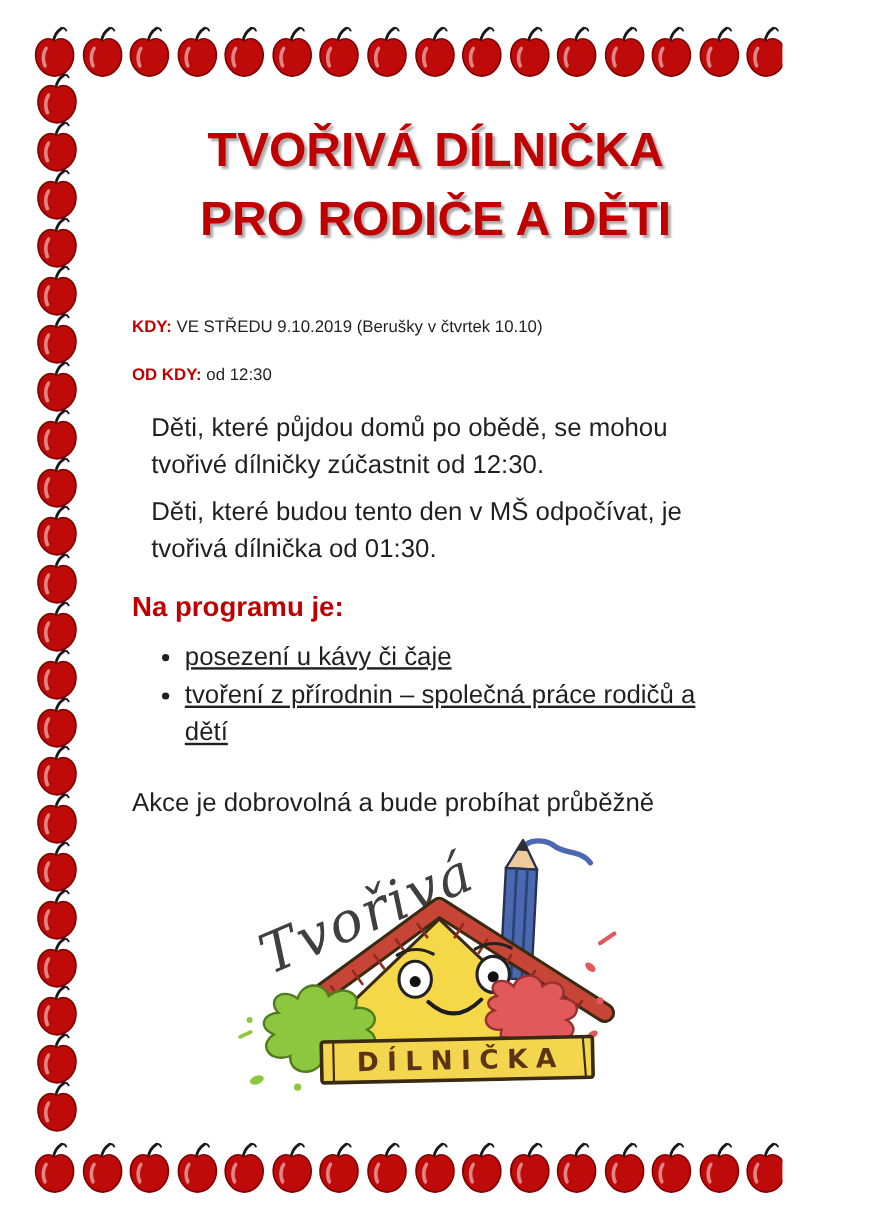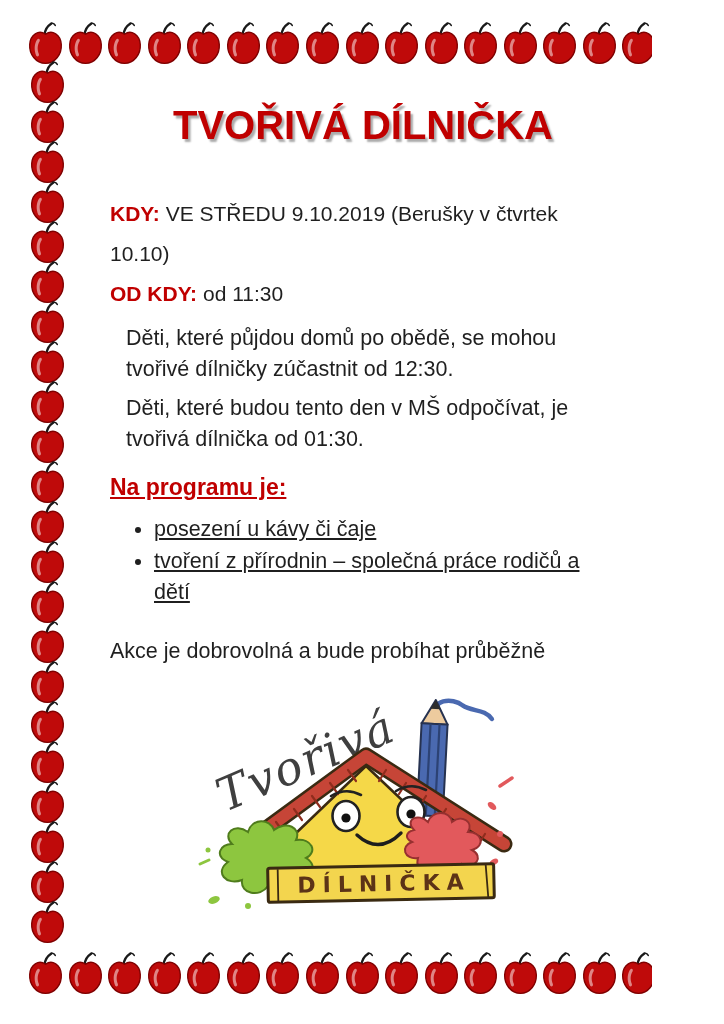--- a/index.html
+++ b/index.html
@@ -24,26 +24,26 @@
     position:absolute;left:110px;top:0;width:506px;
     color:#1f1f1f;
   }
   .title{
     margin:96px 0 0;text-align:center;
     font-size:40px;line-height:58px;font-weight:700;
     color:#c00000;
     text-shadow:2.5px 2.5px 2px #ababab;
   }
   .info-block{margin-top:40px;}
-  .info-line{margin:0;font-size:21px;line-height:40px;}
+  .info-line{margin:0;font-size:14px;line-height:40px;}
   .label{color:#c00000;font-weight:700;}
   .para{margin:9px 16px 0;font-size:21.5px;line-height:30.5px;}
   .program-heading{
     margin:18px 0 0;font-size:23px;line-height:30px;
-    font-weight:700;color:#c00000;text-decoration:underline;
+    font-weight:700;color:#c00000;
   }
   .program-list{margin:12px 0 0;padding:0 0 0 44px;text-decoration:underline;}
   .program-list li{font-size:21.5px;line-height:31.5px;}
   .note{margin:27px 0 0;font-size:21.5px;line-height:30px;}
   
   .illustration{position:absolute;left:198px;top:694px;}
   .cursive{
     font-family:"DejaVu Serif",serif;
     font-style:italic;
   }
@@ -530,30 +530,31 @@
         <path d="M19 14 C19.5 9 21.5 5.5 26 2.5" fill="none" stroke="#1a1a1a" stroke-width="2.4" stroke-linecap="round"></path>
         <path d="M26 2.5 C27.5 2 29 2.5 30 4.5" fill="none" stroke="#1a1a1a" stroke-width="1.6" stroke-linecap="round"></path>
         <path d="M20 13.5 C13 8.5 4.5 14 3.8 24 C3.2 34 10 43.2 20 43.4 C30 43.2 36.8 34 36.2 24 C35.5 14 27 8.5 20 13.5 Z" fill="#bf0a0a" stroke="#7f0000" stroke-width="1.4"></path>
         <path d="M11.5 19 C8.5 23 8 30 10.5 35.5 C11.8 37 13.8 36 13.2 33.8 C11.2 29 11.8 23.8 14 20.6 C14.8 18.4 12.8 17 11.5 19 Z" fill="#ffffff" opacity="0.5"></path>
       </svg>
     </div>
 
   <div class="content">
     <h1 class="title">
       <span>TVOŘIVÁ DÍLNIČKA</span><br>
+      <span>PRO RODIČE A DĚTI</span>
     </h1>
 
     <div class="info-block">
       <p class="info-line">
         <span class="label">KDY:</span>
         <span>VE STŘEDU 9.10.2019 (Berušky v čtvrtek 10.10)</span>
       </p>
       <p class="info-line">
         <span class="label">OD KDY:</span>
-        <span>od 11:30</span>
+        <span>od 12:30</span>
       </p>
     </div>
 
     <p class="para">Děti, které půjdou domů po obědě, se mohou tvořivé dílničky zúčastnit od 12:30.</p>
     <p class="para">Děti, které budou tento den v MŠ odpočívat, je tvořivá dílnička od 01:30.</p>
 
     <h2 class="program-heading">Na programu je:</h2>
     <ul class="program-list">
       <li>posezení u kávy či čaje</li>
       <li>tvoření z přírodnin – společná práce rodičů a dětí</li>

